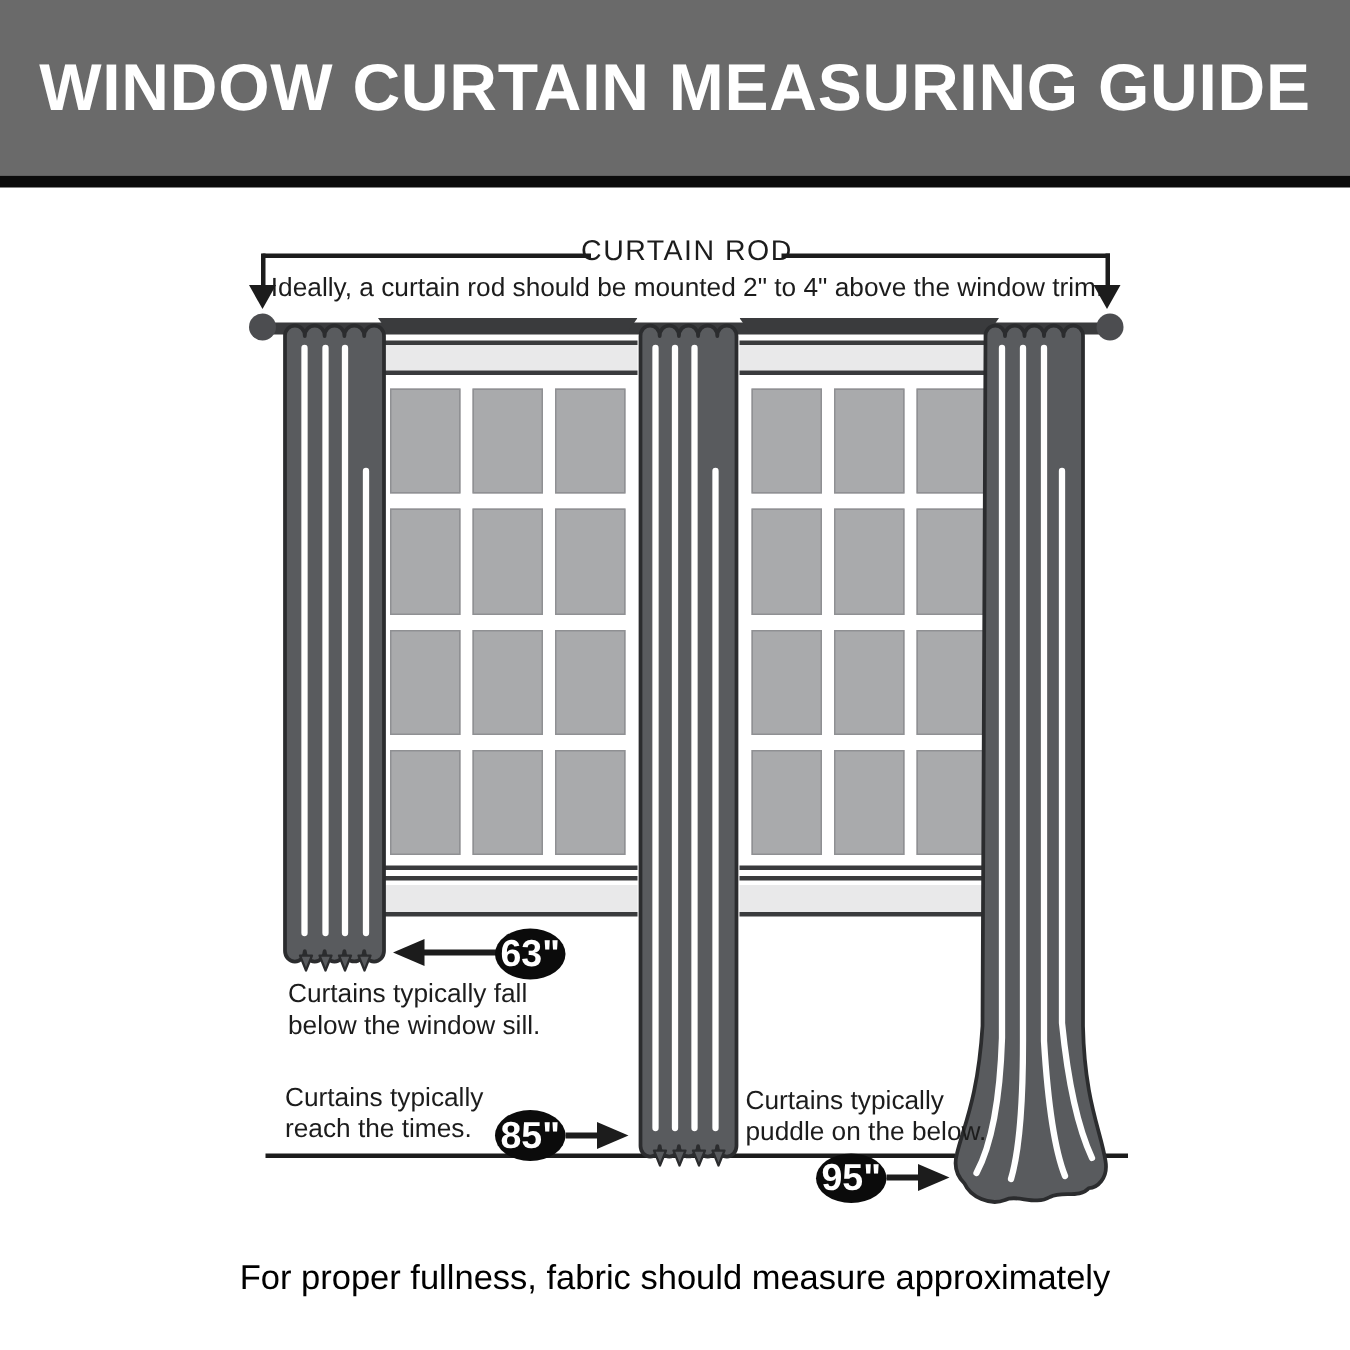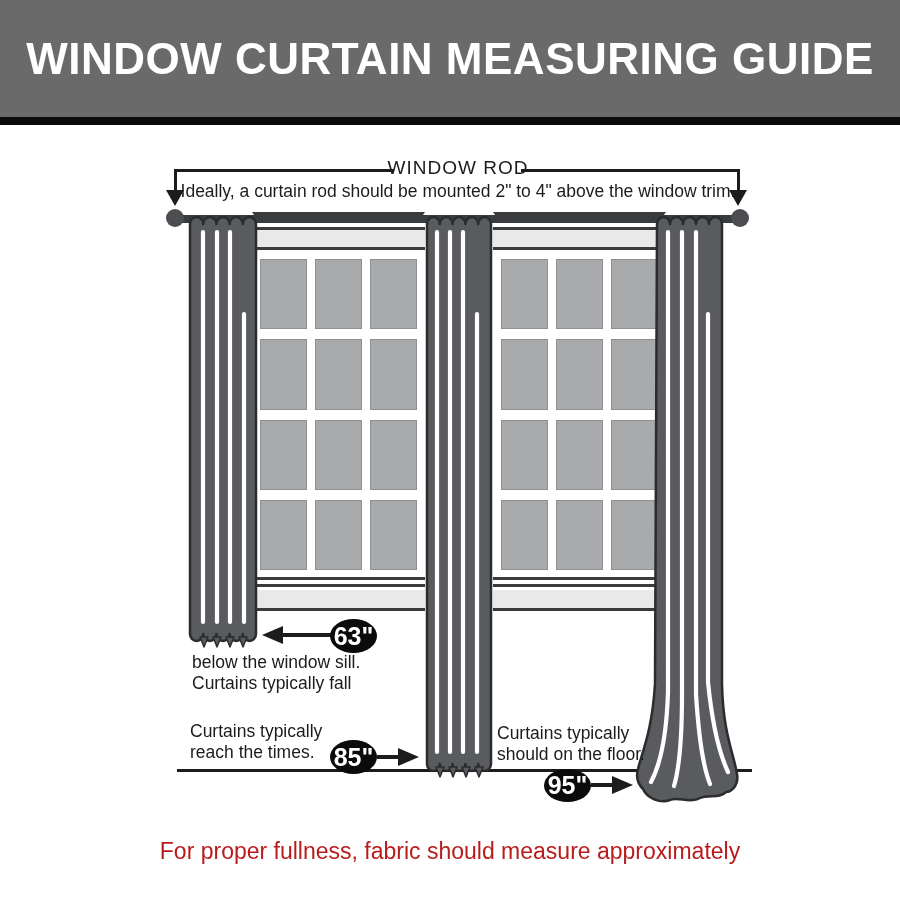--- a/index.html
+++ b/index.html
@@ -51,39 +51,39 @@
   
   .badge{background:var(--badge-bg,#0b0b0b);border-radius:50%;display:flex;align-items:center;justify-content:center;
     color:var(--badge-text,#fff);font-weight:bold;font-size:25px;}
   .arrow-line{height:4px;background:var(--ink,#111);}
   .tri-left{width:0;height:0;border-top:9px solid transparent;border-bottom:9px solid transparent;
     border-right:21px solid var(--ink,#111);}
   .tri-right{width:0;height:0;border-top:9px solid transparent;border-bottom:9px solid transparent;
     border-left:21px solid var(--ink,#111);}
 
   .note{font-size:17.5px;line-height:21px;}
-  .footer-caption{left:0;top:838px;width:900px;text-align:center;font-size:23px;line-height:26px;color:#b91c1c;}
+  .footer-caption{left:0;top:838px;width:900px;text-align:center;font-size:23px;line-height:26px;color:#000000;}
 </style>
 </head>
 <body>
 
 <div class="stage">
 
   <div class="abs header-band">
     <div class="header-title">WINDOW CURTAIN MEASURING GUIDE</div>
   </div>
   <div class="abs header-rule"></div>
 
   <div class="abs bracket-h" style="left:175px;width:219px;"></div>
   <div class="abs bracket-h" style="left:521px;width:219px;"></div>
   <div class="abs bracket-v" style="left:174px;"></div>
   <div class="abs bracket-v" style="left:737px;"></div>
   <div class="abs tri-down" style="left:166px;top:190px;"></div>
   <div class="abs tri-down" style="left:729px;top:190px;"></div>
-  <div class="abs rod-label">WINDOW ROD</div>
+  <div class="abs rod-label">CURTAIN ROD</div>
   <div class="abs rod-desc">Ideally, a curtain rod should be mounted 2" to 4" above the window trim.</div>
 
   <div class="abs rod-bar"></div>
   <div class="abs finial" style="left:166px;"></div>
   <div class="abs finial" style="left:731px;"></div>
 
   <div class="abs window" style="left:252px;">
     <div class="win-cap"></div>
     <div class="sp5"></div>
     <div class="trim-line"></div>
@@ -179,37 +179,37 @@
     <path class="pleat" d="M38,18 L38,478 Q36,540 21,568"></path>
     <path class="pleat" d="M52,18 L52,480 Q52,545 44,572"></path>
     <path class="pleat" d="M66,18 L66,480 Q70,545 80,570"></path>
     <path class="pleat" d="M78,100 L78,468 Q84,528 98,558"></path>
   </svg>
 
   <div class="abs tri-left" style="left:262px;top:626px;"></div>
   <div class="abs arrow-line" style="left:281px;top:633px;width:52px;"></div>
   <div class="abs badge" style="left:330px;top:619px;width:47px;height:34px;">63"</div>
   <div class="abs note" style="left:192px;top:652px;">
+    <div>Curtains typically fall</div>
     <div>below the window sill.</div>
-    <div>Curtains typically fall</div>
   </div>
 
   <div class="abs badge" style="left:330px;top:740px;width:47px;height:34px;">85"</div>
   <div class="abs arrow-line" style="left:377px;top:755px;width:22px;"></div>
   <div class="abs tri-right" style="left:398px;top:748px;"></div>
   <div class="abs note" style="left:190px;top:721px;">
     <div>Curtains typically</div>
     <div>reach the times.</div>
   </div>
 
   <div class="abs badge" style="left:544px;top:769px;width:47px;height:33px;">95"</div>
   <div class="abs arrow-line" style="left:591px;top:783px;width:22px;"></div>
   <div class="abs tri-right" style="left:612px;top:776px;"></div>
   <div class="abs note" style="left:497px;top:723px;">
     <div>Curtains typically</div>
-    <div>should on the floor.</div>
+    <div>puddle on the below.</div>
   </div>
 
   <div class="abs footer-caption">
     <div>For proper fullness, fabric should measure approximately</div>
   </div>
 
 </div>
 
 </body></html>

